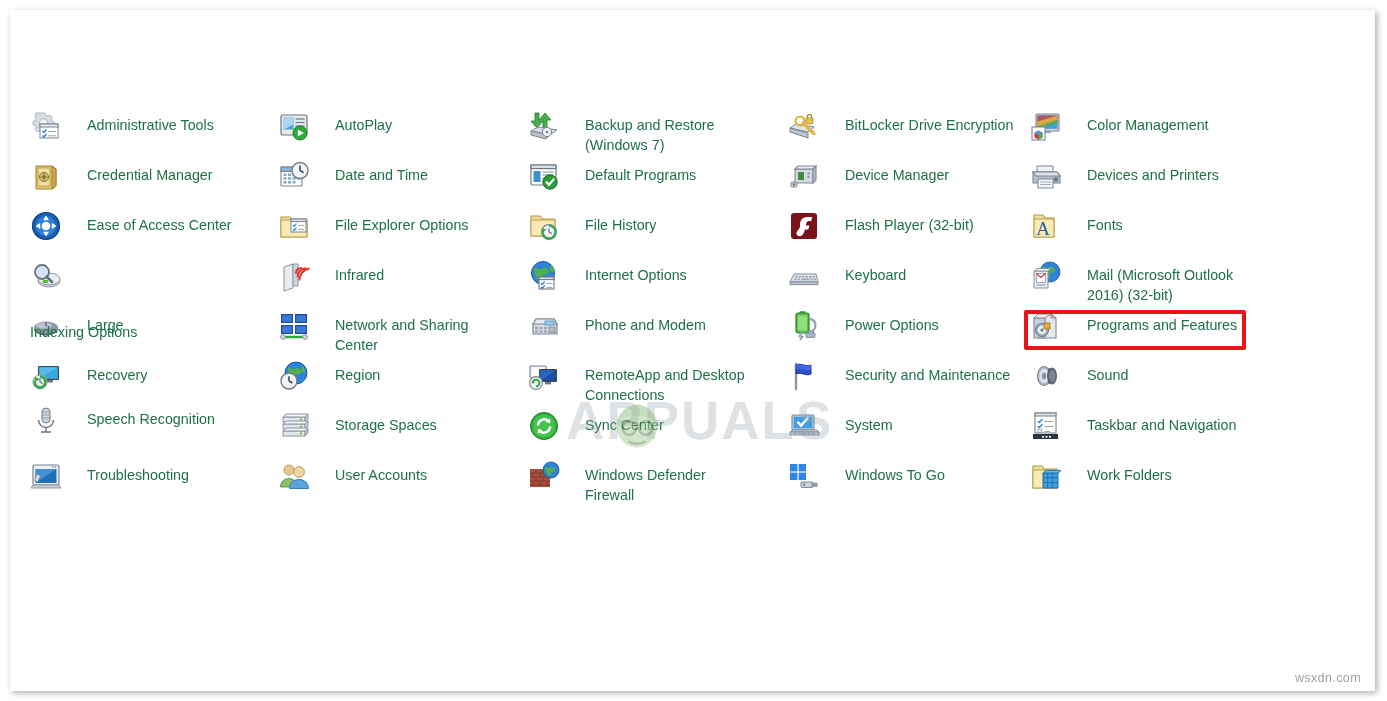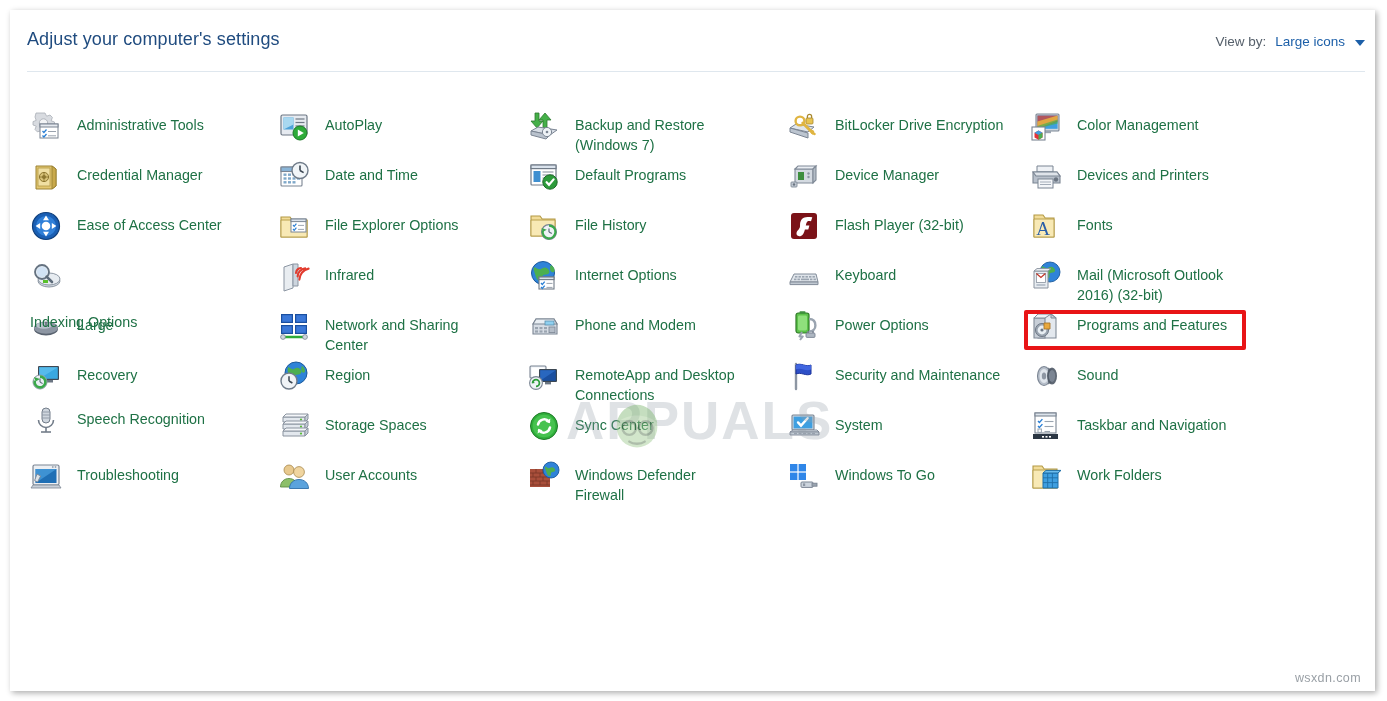--- a/index.html
+++ b/index.html
@@ -68,21 +68,21 @@
   
   .grid {
     position: absolute;
     left: 0; top: 62px;
     width: 1365px; height: 619px;
   }
   .cp-item {
     position: absolute;
     display: flex;
     align-items: flex-start;
-    gap: 15px;
+    gap: 25px;
     cursor: default;
   }
   .cp-icon {
     width: 32px; height: 32px;
     flex: 0 0 32px;
     position: relative;
     margin-top: 0px;
   }
   .cp-icon svg { display: block; width: 32px; height: 32px; }
   .cp-label {
@@ -130,31 +130,20 @@
     pointer-events: none;
     user-select: none;
   }
 </style>
 </head>
 <body>
 
 <div id="root">
   <div class="window">
 
-    <div class="header">
-      <div class="page-title">Adjust your computer's settings</div>
-
-      <div class="viewby">
-        <span class="viewby-label">View by:</span>
-        <span class="viewby-value">Large icons</span>
-        <span class="viewby-caret"></span>
-      </div>
-
-      <div class="header-rule"></div>
-    </div>
 
     <div class="grid">
         <div class="cp-item" style="left: 1020px; top: 388px; text-align: center;">
           <span class="cp-icon">
             <svg viewBox="0 0 32 32">
               <path d="M3 6h9l2.2 3H27v19H3z" fill="#f2dc99" stroke="#b39a45" stroke-width="1.1"></path>
               <path d="M3 10h24v18H3z" fill="#f8e9b5" stroke="#b39a45" stroke-width="0.9"></path>
               <path d="M13 13h15v15H13z" fill="#3f9fe0" stroke="#1f6fa8" stroke-width="1"></path>
               <path d="M13 13l3-2.6h15L28 13z" fill="#6dbdee" stroke="#1f6fa8" stroke-width="1"></path>
               <g stroke="#1f6fa8" stroke-width="0.9">

